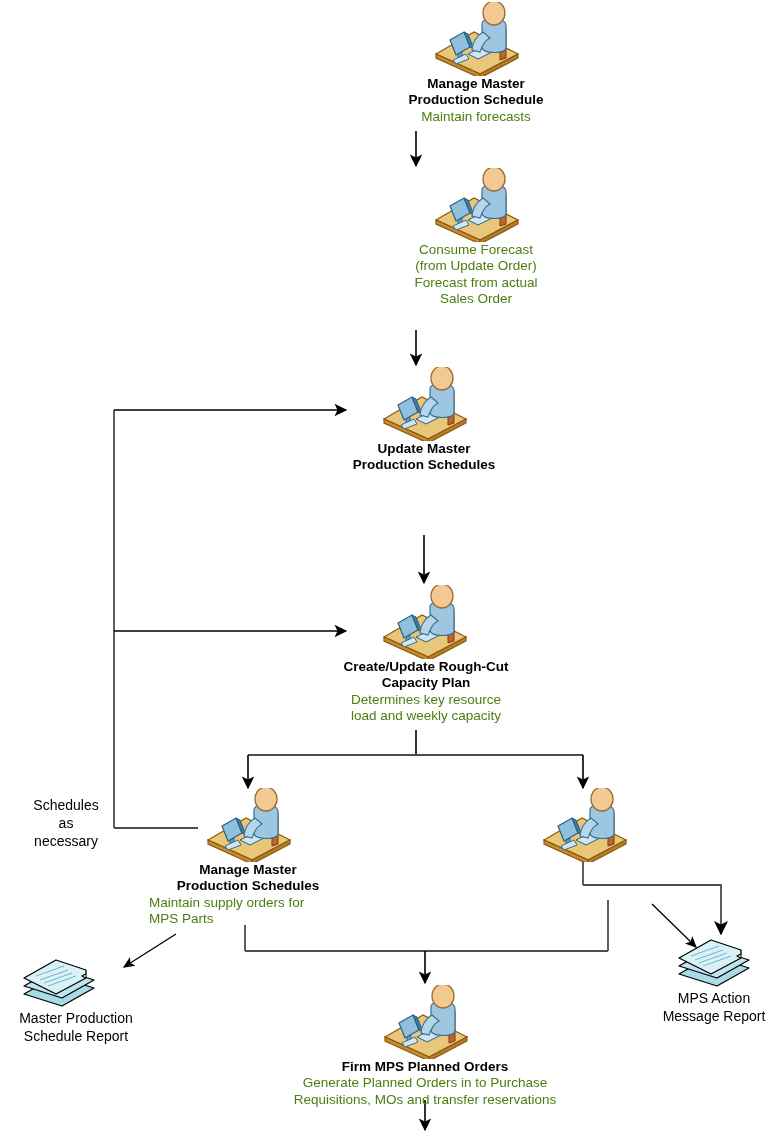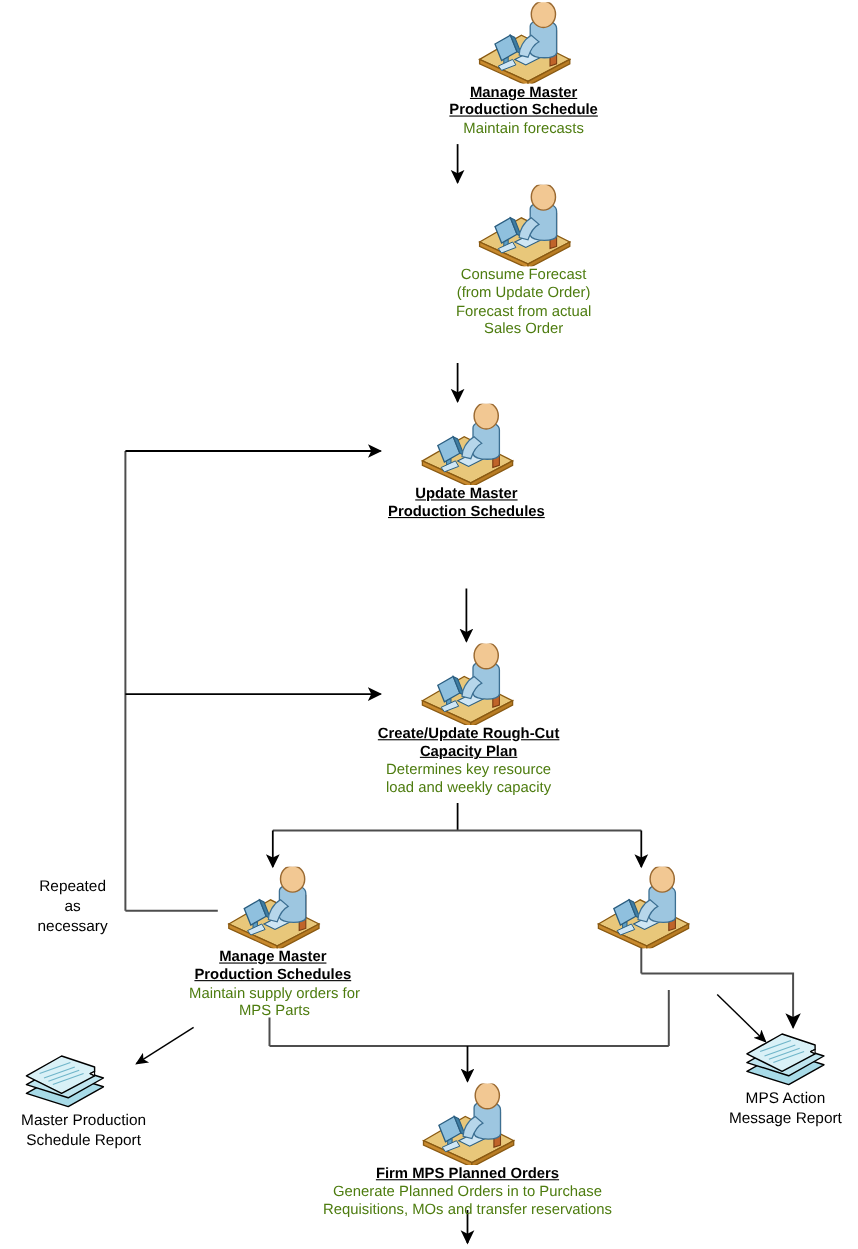--- a/index.html
+++ b/index.html
@@ -37,21 +37,20 @@
   }
   .node-label {
     text-align: center;
     line-height: 1.22;
   }
   .node-title {
     font-weight: bold;
     font-size: 13.5px;
     color: #000;
     white-space: pre-line;
-    text-decoration: underline;
   }
   .node-desc {
     font-weight: normal;
     font-size: 13.5px;
     color: #4d7c0f;
     white-space: pre-line;
   }
   .doc-node {
     position: absolute;
     text-align: center;
@@ -248,21 +247,21 @@
           <path d="M40,52 L56,44 L66,49 L50,57 Z" fill="#cfe6f4" stroke="#2b5e80" stroke-width="1"></path>
           <path d="M54,22 C54,14 78,14 78,24 L78,46 C78,52 56,52 54,46 Z" fill="#9dc6e0" stroke="#3c6f92" stroke-width="1.2"></path>
           <path d="M55,30 C48,34 44,42 44,48 L52,50 C54,44 58,38 62,36 Z" fill="#b6d6ea" stroke="#3c6f92" stroke-width="1.1"></path>
           <ellipse cx="66" cy="11" rx="11" ry="12" fill="#f2c893" stroke="#9a6a32" stroke-width="1.3"></ellipse>
         </g>
       </svg>
     </div>
     <div class="node-label">
       <div class="node-title">Manage Master
 Production Schedules</div>
-      <div class="node-desc" style="text-align:center; padding-left:3px;">Maintain supply orders for
+      <div class="node-desc" style="text-align:left; padding-left:3px;">Maintain supply orders for
 MPS Parts</div>
     </div>
   </div>
 
   <div class="node" style="left:500px; top:788px; width:172px;">
     <div class="node-icon" style="margin-left:36px;">
       <svg class="icon-svg" viewBox="0 0 96 74" width="96" height="74">
         <g>
           <path d="M8,52 L46,30 L90,52 L52,72 Z" fill="#e8c77a" stroke="#8a5a12" stroke-width="1.2"></path>
           <path d="M8,52 L8,56 L52,76 L52,72 Z" fill="#c98a2e" stroke="#8a5a12" stroke-width="1.2"></path>
@@ -342,17 +341,17 @@
             <line x1="32" y1="36" x2="60" y2="26"></line>
           </g>
           <path d="M66,26 L70,24 L70,28 Z" fill="#ffffff" stroke="#000000" stroke-width="1"></path>
         </g>
       </svg>
     </div>
     <div class="doc-label">MPS Action
 Message Report</div>
   </div>
 
-  <div class="free-text" style="left:8px; top:796px; width:116px;">Repeated
+  <div class="free-text" style="left:8px; top:796px; width:116px;">Schedules
 as
 necessary</div>
 
 </div>
 
 </body></html>

